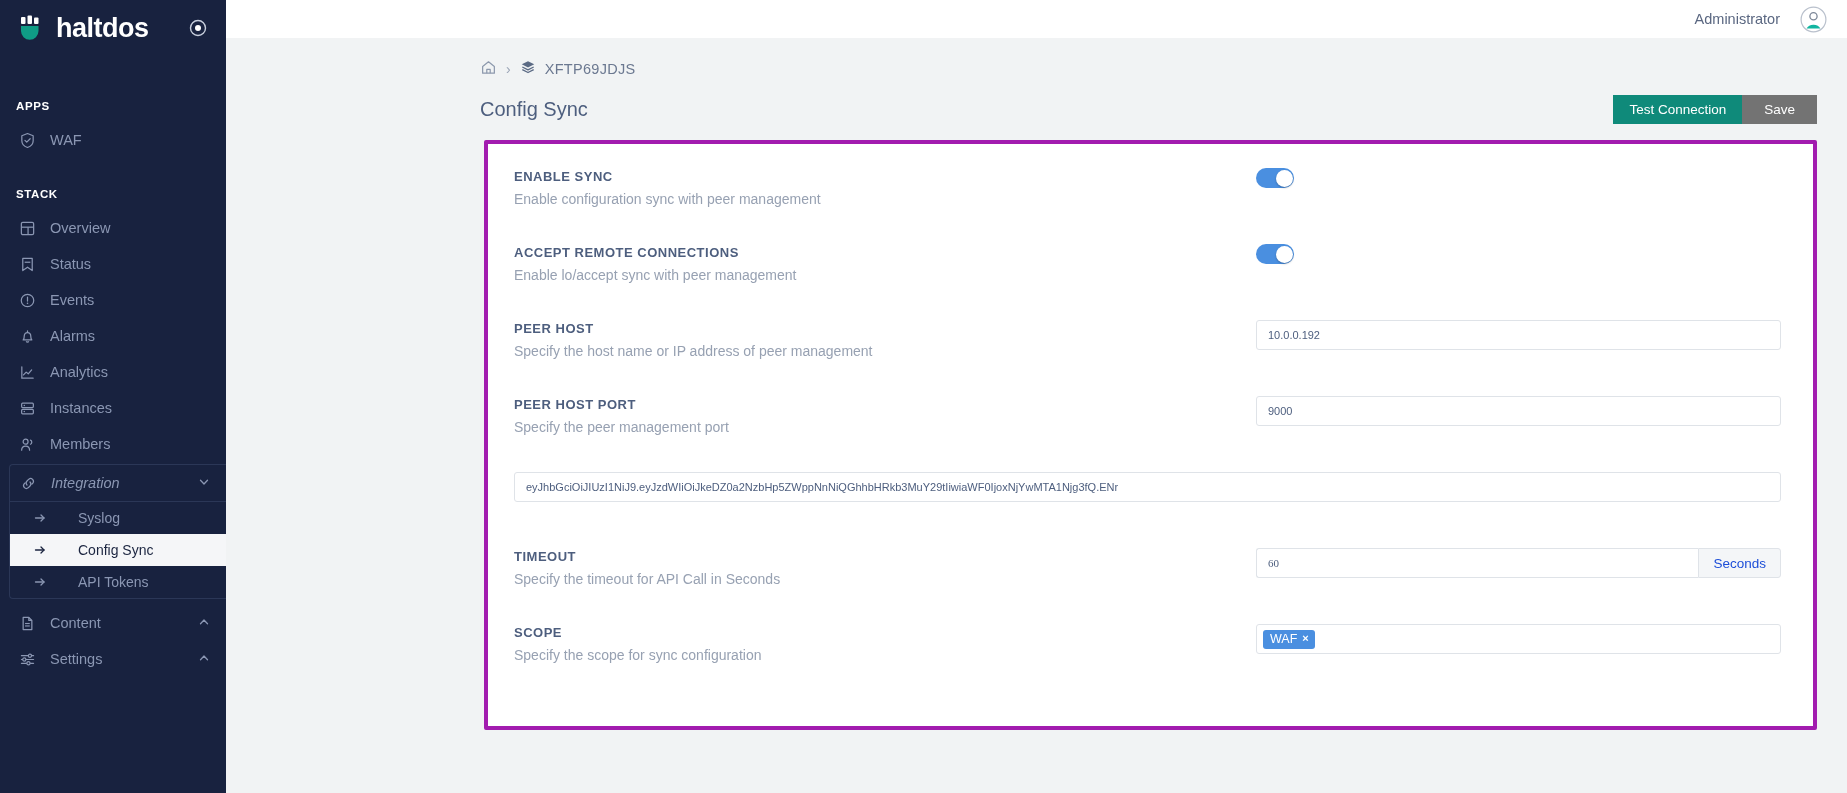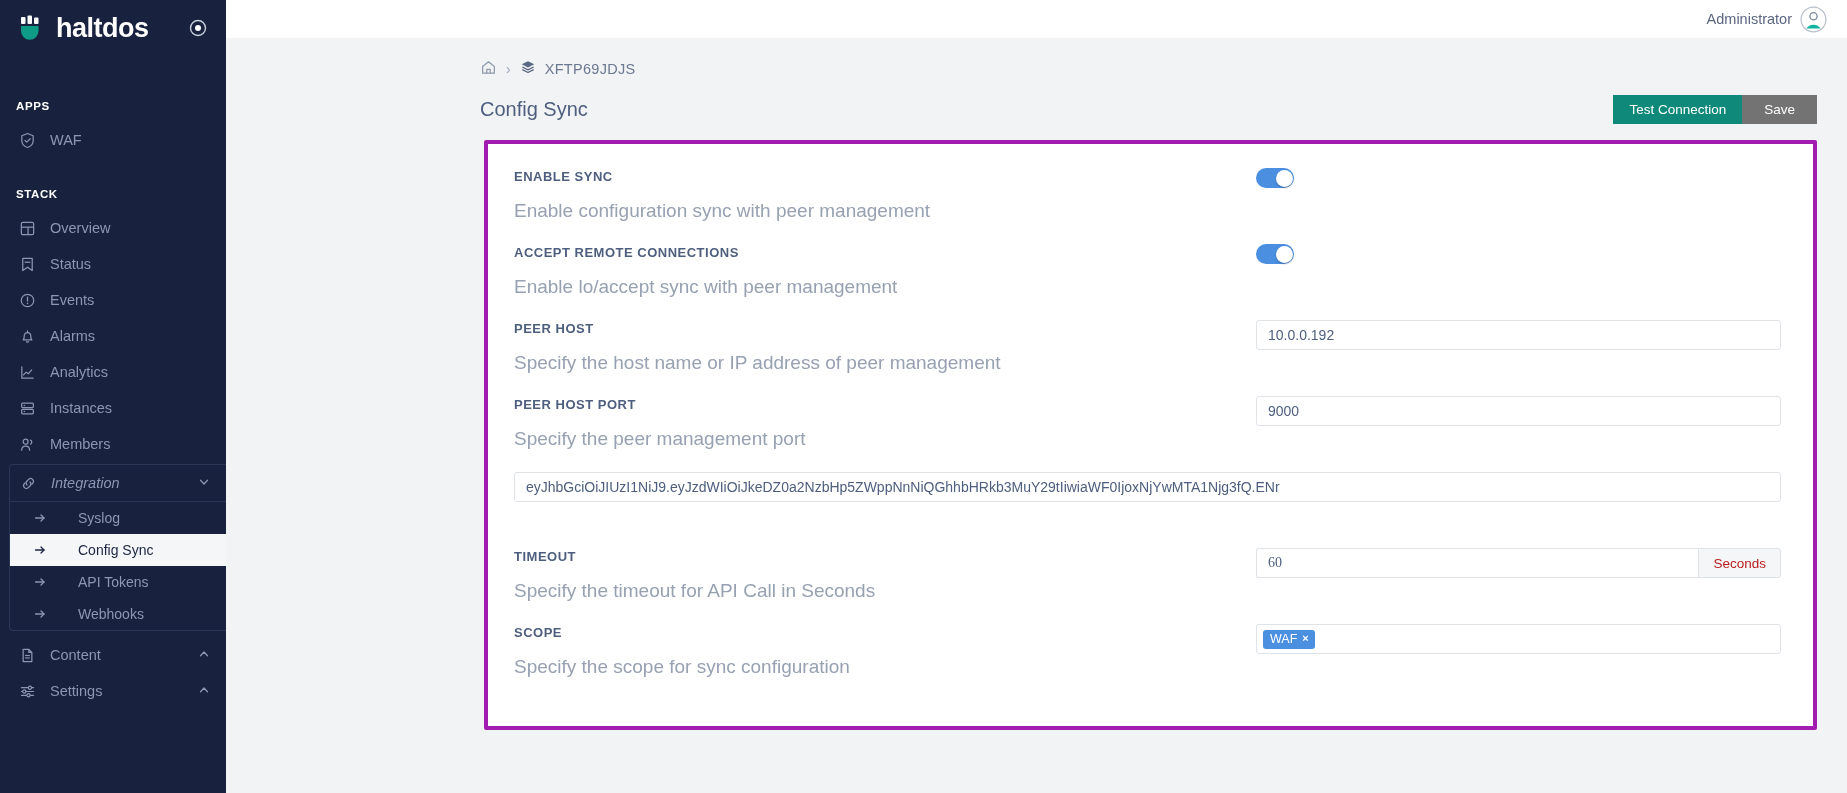--- a/index.html
+++ b/index.html
@@ -106,21 +106,21 @@
     height: 793px;
     background: #f1f3f4;
     display: flex; flex-direction: column;
     overflow: hidden;
   }
   .topbar {
     height: 38px;
     background: #ffffff;
     display: flex; align-items: center; justify-content: flex-end;
     padding-right: 20px;
-    gap: 8px;
+    gap: 20px;
     flex: 0 0 38px;
   }
   .user-name { color: #5a6781; font-size: 14.5px; }
   .avatar { width: 27px; height: 27px; flex: 0 0 27px; }
 
   .crumbbar {
     display: flex; align-items: center;
     gap: 9px;
     padding: 16px 0 0 254px;
     height: 46px;
@@ -163,22 +163,22 @@
   .row-label { width: 742px; flex: 0 0 742px; padding-top: 3px; }
   .row-label .lab {
     color: #4d5e7e;
     font-size: 13px;
     font-weight: bold;
     letter-spacing: 0.5px;
     text-transform: uppercase;
   }
   .row-label .desc {
     color: #97a1b2;
-    font-size: 19px;
-    margin-top: 16px;
+    font-size: 14px;
+    margin-top: 7px;
   }
   .row-ctrl { flex: 1 1 auto; padding-top: 2px; }
 
   .toggle {
     width: 38px; height: 20px;
     background: #4a8fe0;
     border-radius: 10px;
     position: relative;
     cursor: pointer;
   }
@@ -189,21 +189,21 @@
     border-radius: 50%;
     box-shadow: 0 1px 2px rgba(0,0,0,0.25);
   }
 
   .input {
     width: 100%;
     height: 30px;
     border: 1px solid #dfe3e8;
     border-radius: 3px;
     padding: 0 11px;
-    font-size: 14px;
+    font-size: 11px;
     font-family: "Liberation Sans", sans-serif;
     color: #4d5e7e;
     background: #ffffff;
     outline: none;
     line-height: 30px;
     overflow: hidden;
     white-space: nowrap;
     text-overflow: clip;
   }
   .input-group { display: flex; width: 100%; }
@@ -212,21 +212,21 @@
     border-right: none;
     font-family: Liberation Serif, serif;
   }
   .addon {
     flex: 0 0 auto;
     height: 30px;
     padding: 0 14px;
     background: #f4f6f8;
     border: 1px solid #dfe3e8;
     border-radius: 0 3px 3px 0;
-    color: #b91c1c;
+    color: #1d4ed8;
     font-size: 13.5px;
     display: flex; align-items: center;
   }
   .tagbox {
     width: 100%;
     min-height: 30px;
     border: 1px solid #dfe3e8;
     border-radius: 3px;
     background: #ffffff;
     display: flex; align-items: center;
@@ -403,29 +403,20 @@
       <div class="sub-item">
         <span class="ico">
           <svg width="14" height="14" viewBox="0 0 14 14">
             <line x1="2.5" y1="7" x2="11" y2="7" stroke="#8b97b3" stroke-width="1.3" stroke-linecap="round"></line>
             <path d="M8 4 L11 7 L8 10" fill="none" stroke="#8b97b3" stroke-width="1.3" stroke-linecap="round" stroke-linejoin="round"></path>
           </svg>
         </span>
         <span class="lbl">API Tokens</span>
       </div>
 
-      <div class="sub-item">
-        <span class="ico">
-          <svg width="14" height="14" viewBox="0 0 14 14">
-            <line x1="2.5" y1="7" x2="11" y2="7" stroke="#8b97b3" stroke-width="1.3" stroke-linecap="round"></line>
-            <path d="M8 4 L11 7 L8 10" fill="none" stroke="#8b97b3" stroke-width="1.3" stroke-linecap="round" stroke-linejoin="round"></path>
-          </svg>
-        </span>
-        <span class="lbl">Webhooks</span>
-      </div>
     </div>
 
     <div class="tail-list">
       <div class="nav-item">
         <span class="ico">
           <svg width="17" height="17" viewBox="0 0 18 18">
             <path d="M4.4 2.6 h6 l3.2 3.2 v9.6 h-9.2 z" fill="none" stroke="#8b97b3" stroke-width="1.3" stroke-linejoin="round"></path>
             <path d="M10.4 2.6 v3.2 h3.2" fill="none" stroke="#8b97b3" stroke-width="1.3" stroke-linejoin="round"></path>
             <line x1="6.4" y1="9" x2="11.4" y2="9" stroke="#8b97b3" stroke-width="1.2"></line>
             <line x1="6.4" y1="11.6" x2="11.4" y2="11.6" stroke="#8b97b3" stroke-width="1.2"></line>

